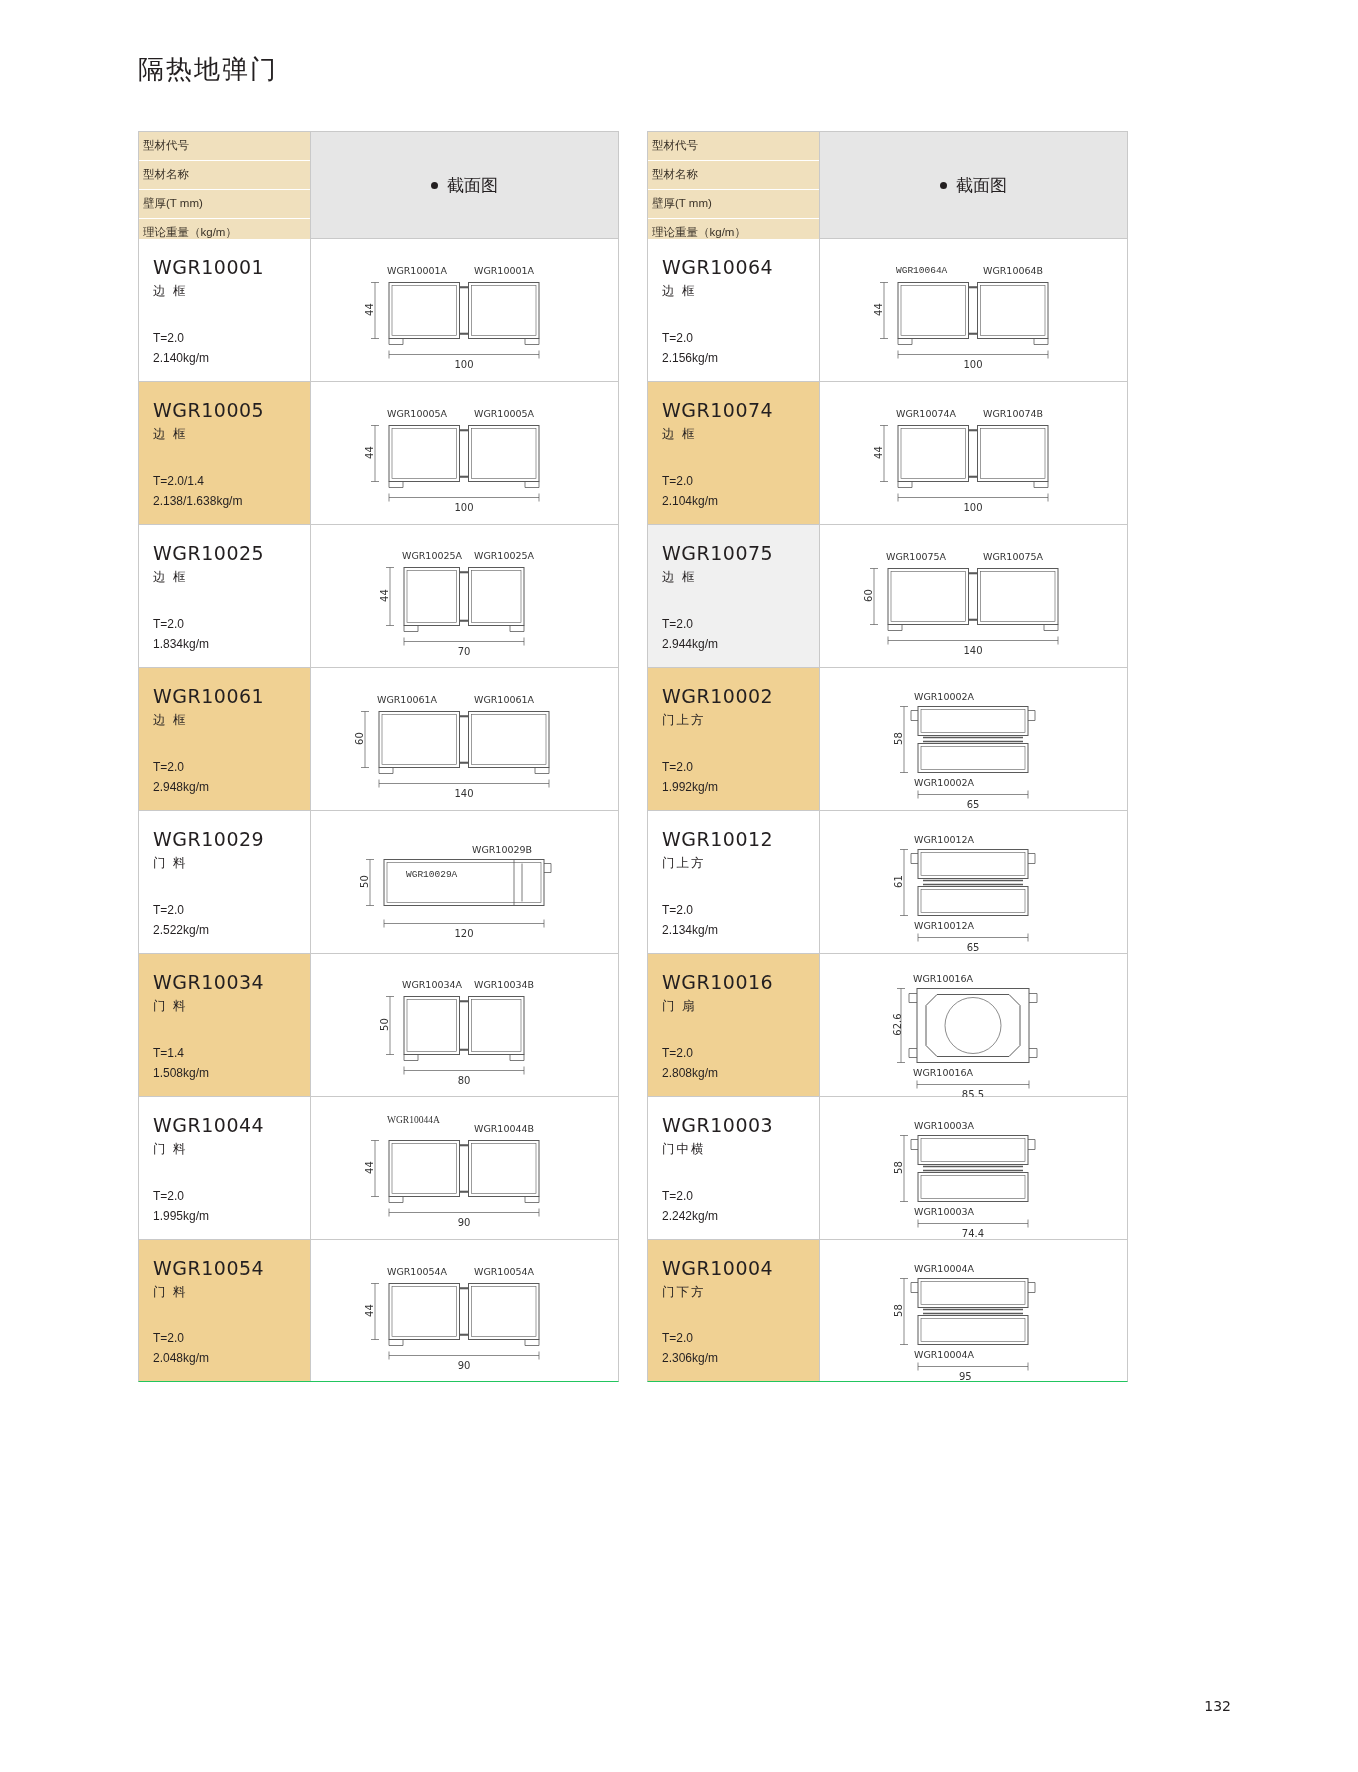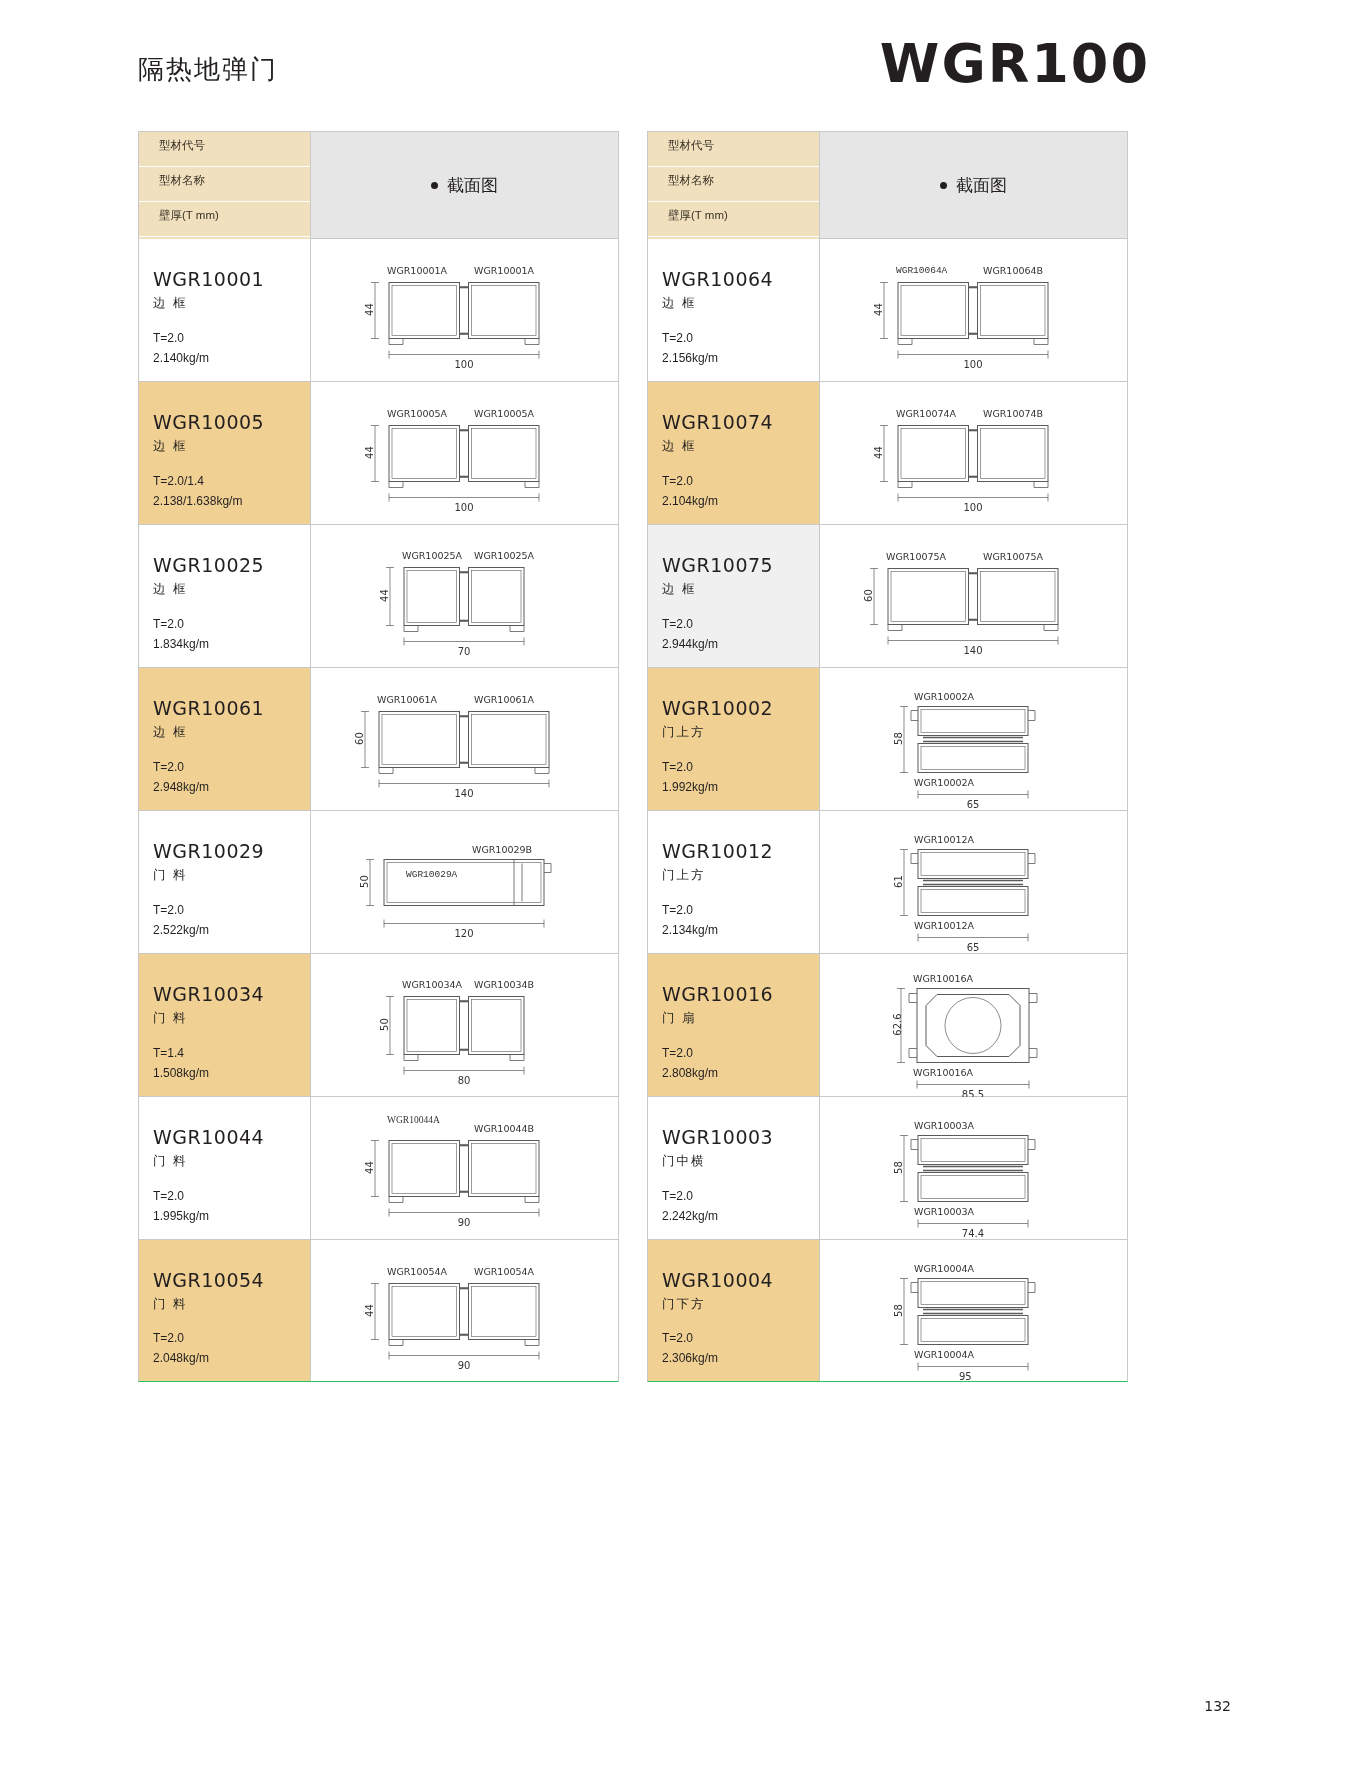--- a/index.html
+++ b/index.html
@@ -60,26 +60,26 @@
     display: flex;
     border: 1px solid #c9c9c9;
     border-bottom: none;
     height: 107px;
   }
   .legend-labels {
     width: 172px;
     border-right: 1px solid #c9c9c9;
   }
   .legend-labels div {
-    height: 35px;
+    height: 29px;
     line-height: 26.75px;
     background: #f0e0bd;
     border-bottom: 1px solid #ffffff;
     font-size: 11.5px;
-    padding-left: 20px;
+    padding-left: 4px;
     color: #3a3228;
     white-space: nowrap;
   }
   .legend-labels div:last-child { border-bottom: none; }
   .legend-figure {
     flex: 1;
     background: #e6e6e6;
     display: flex;
     align-items: center;
     justify-content: center;
@@ -98,21 +98,21 @@
   .row {
     display: flex;
     border: 1px solid #c9c9c9;
     border-bottom: none;
     height: 143px;
   }
   .row:last-child { border-bottom: 1px solid #22c55e; }
   .row-info {
     width: 172px;
     border-right: 1px solid #c9c9c9;
-    padding: 29px 0 0 14px;
+    padding: 17px 0 0 14px;
     position: relative;
   }
   .row-info.shade-white { background: #ffffff; }
   .row-info.shade-tan   { background: #f0d193; }
   .row-info.shade-grey  { background: #f0f0f0; }
   .info-code {
     font-size: 19px;
     letter-spacing: 0.5px;
     color: #231f20;
     font-family: "DejaVu Sans", sans-serif;
@@ -180,21 +180,20 @@
     font-family: "DejaVu Sans", sans-serif;
   }
 </style>
 </head>
 <body>
 
 <div class="page">
 
   <div class="header">
     <div class="header-title">隔热地弹门</div>
-    <div class="header-code">WGR100</div>
   </div>
 
   <div class="columns">
 
     <div class="col">
       <div class="legend">
         <div class="legend-labels">
           <div>型材代号</div>
           <div>型材名称</div>
           <div>壁厚(T mm)</div>

